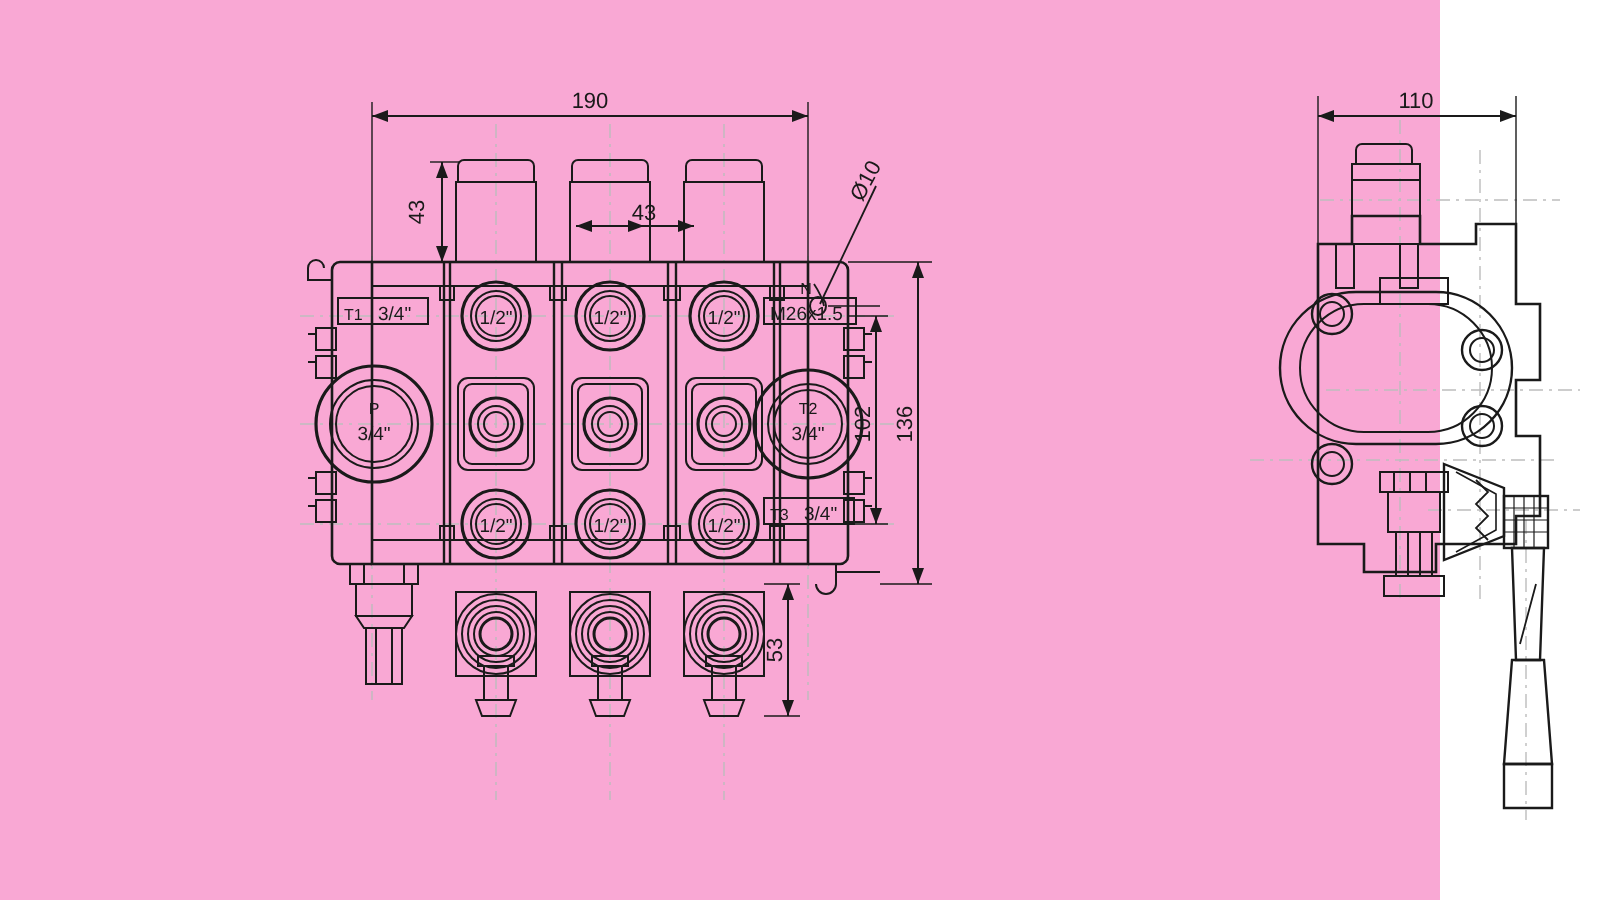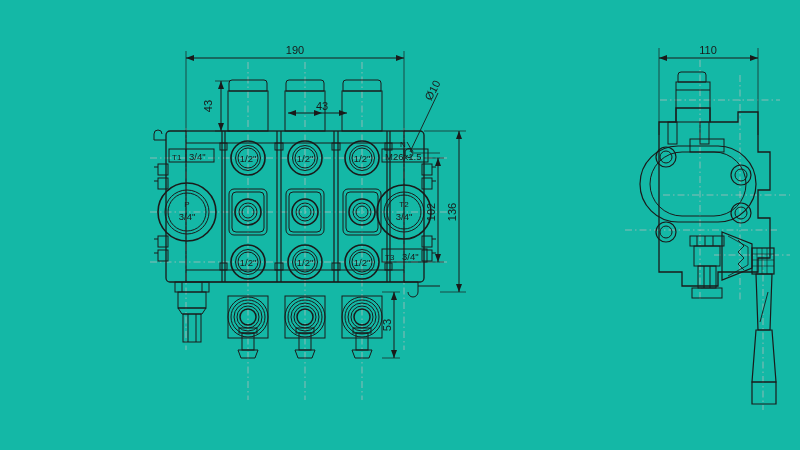--- a/index.html
+++ b/index.html
@@ -1,18 +1,18 @@
 <!DOCTYPE html>
 <html><head>
 <meta charset="utf-8">
 <style>
   html,body{margin:0;padding:0;background:#ffffff;}
   body{width:800px;height:450px;overflow:hidden;
        font-family:"Liberation Sans",sans-serif;color:#1a1a1a;}
-  #stage{position:relative;width:800px;height:450px;background:#14b8a6;}
+  #stage{position:relative;width:720px;height:450px;background:#f9a8d4;}
   svg{display:block;}
   .dimtxt{font-family:"Liberation Sans",sans-serif;font-size:11px;fill:#1a1a1a;}
   .porttxt{font-family:"Liberation Sans",sans-serif;font-size:9.5px;fill:#1a1a1a;}
   .smalltxt{font-family:"Liberation Sans",sans-serif;font-size:8px;fill:#1a1a1a;}
 </style>
 </head>
 <body>
 
 <div id="stage">
 

